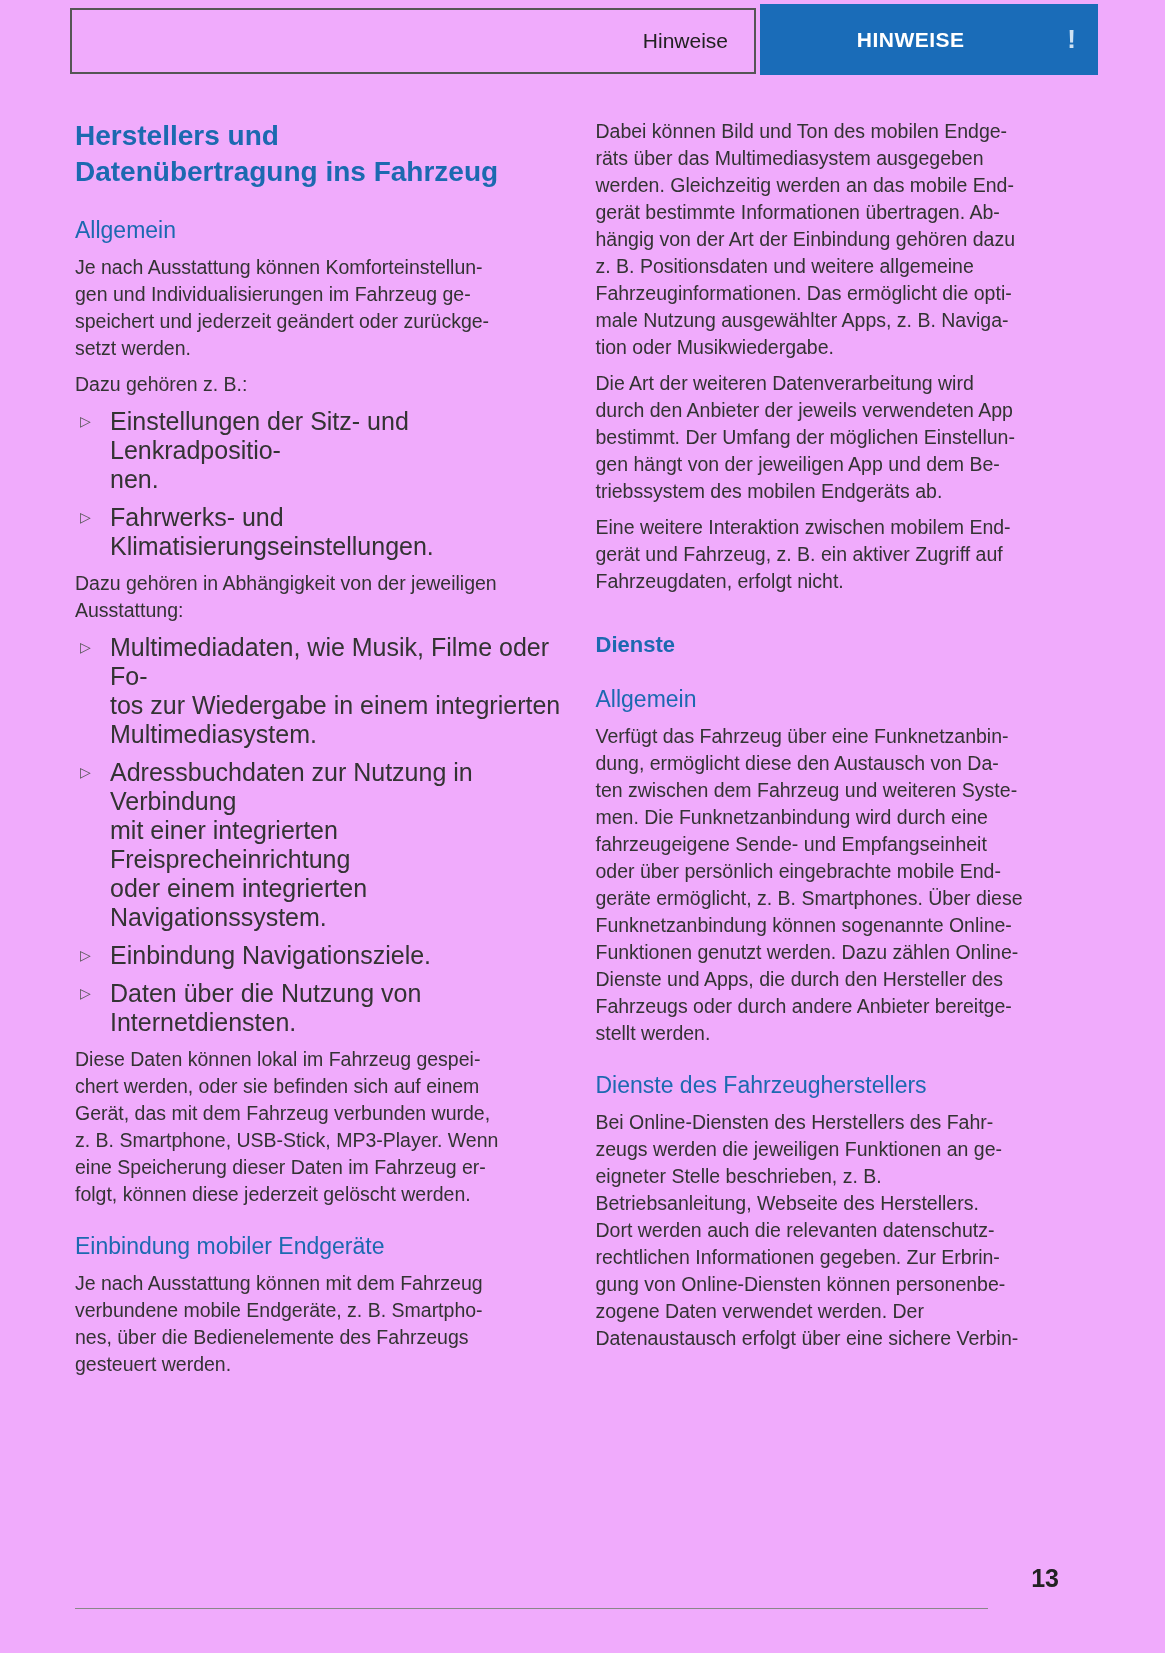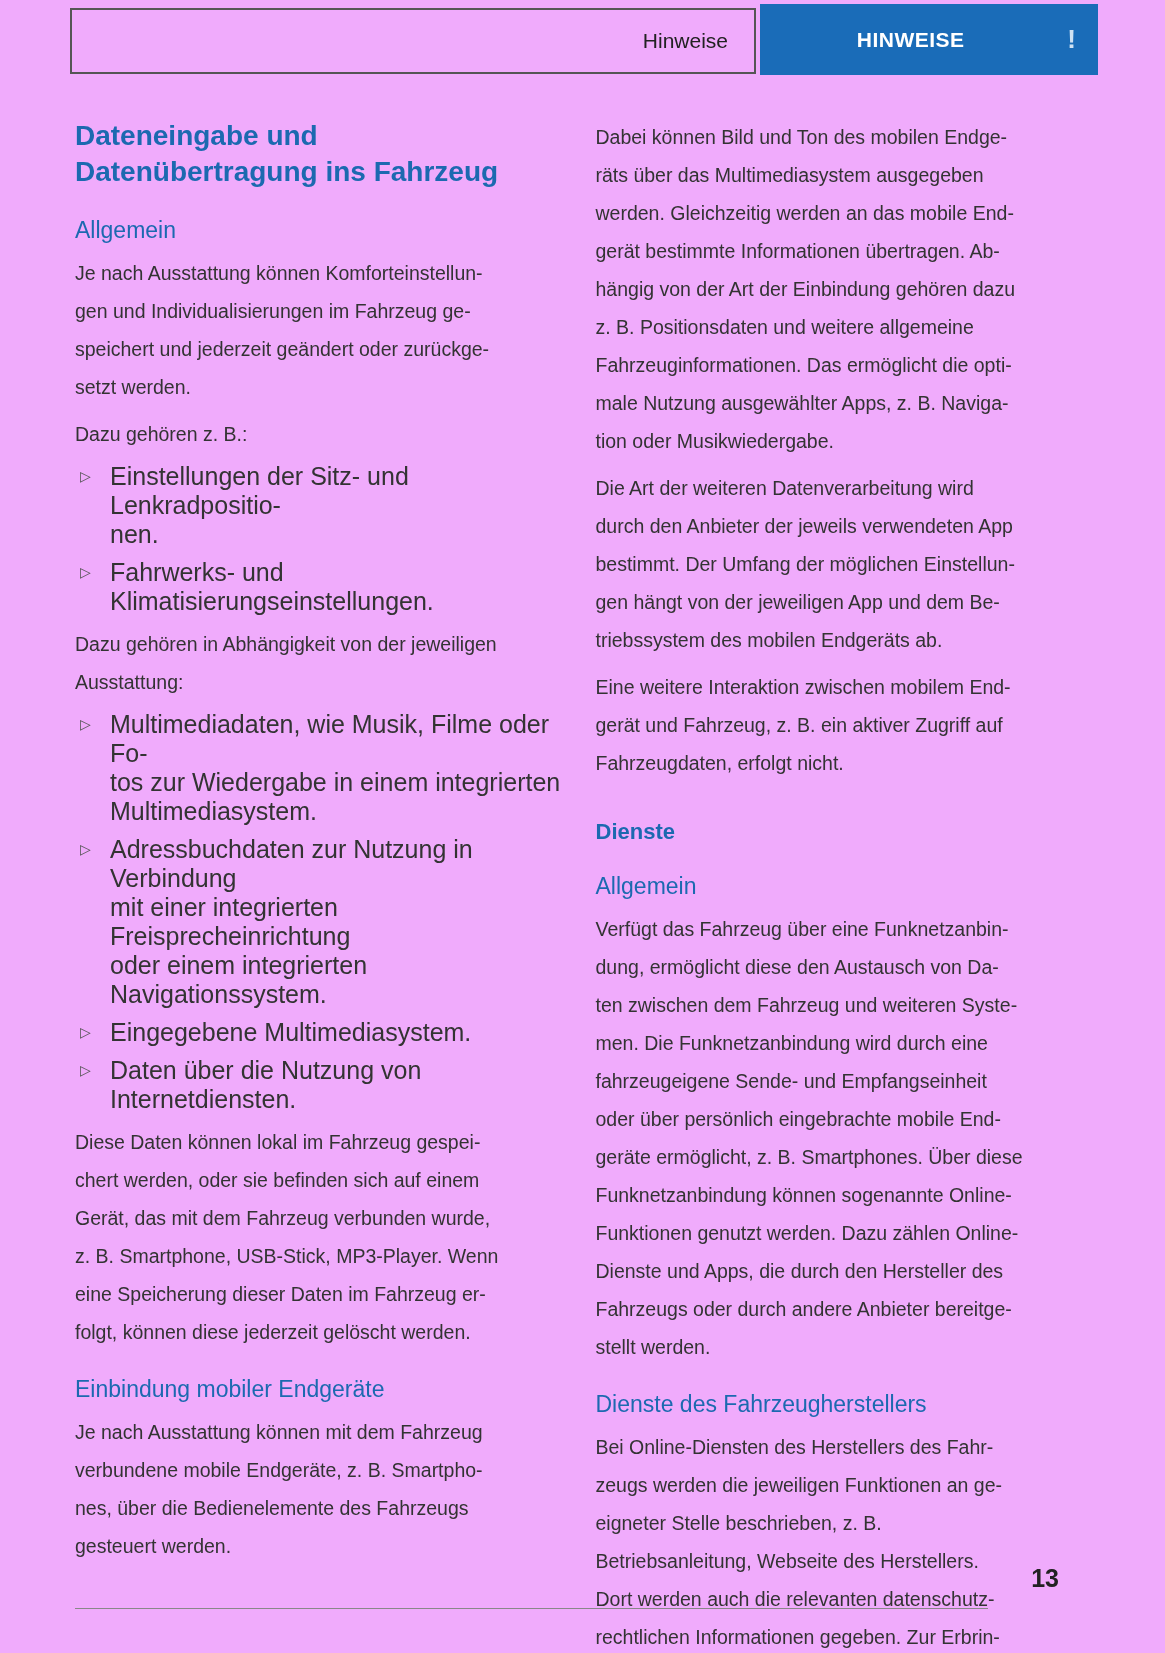--- a/index.html
+++ b/index.html
@@ -35,21 +35,21 @@
   }
   
   .content{
     position:absolute;left:75px;top:118px;width:1007px;
     display:grid;grid-template-columns:1fr 1fr;column-gap:34px;
   }
   .col{min-width:0;}
   p, .btext, .doc-title, h2.sub, h1.big{white-space:pre-line;}
   p{
     margin:0 0 9px 0;
-    font-size:19.5px;line-height:38px;color:#333;
+    font-size:19.5px;line-height:27px;color:#333;
   }
   .doc-title{
     margin:0 0 26px 0;
     font-size:28px;line-height:36px;font-weight:bold;color:#1c69b0;
   }
   h2.sub{
     margin:24px 0 10px 0;
     font-size:23px;line-height:28px;font-weight:normal;color:#1c69b0;
   }
   h2.sub:first-child{margin-top:0;}
@@ -87,21 +87,21 @@
     <span>Hinweise</span>
   </div>
   <div class="header-tab">
     <span class="tab-label">HINWEISE</span>
     <span class="tab-mark">!</span>
   </div>
 
   <div class="content">
 
     <div class="col">
-      <div class="doc-title">Dateneingabe und
+      <div class="doc-title">Herstellers und
 Datenübertragung ins Fahrzeug</div>
 
       <h2 class="sub">Allgemein</h2>
       <p>Je nach Ausstattung können Komforteinstellun-
 gen und Individualisierungen im Fahrzeug ge-
 speichert und jederzeit geändert oder zurückge-
 setzt werden.</p>
       <p>Dazu gehören z. B.:</p>
 
       <div class="bullet">
@@ -124,21 +124,21 @@
 Multimediasystem.</span>
       </div>
       <div class="bullet">
         <span class="marker">▷</span>
         <span class="btext">Adressbuchdaten zur Nutzung in Verbindung
 mit einer integrierten Freisprecheinrichtung
 oder einem integrierten Navigationssystem.</span>
       </div>
       <div class="bullet">
         <span class="marker">▷</span>
-        <span class="btext">Eingegebene Multimediasystem.</span>
+        <span class="btext">Einbindung Navigationsziele.</span>
       </div>
       <div class="bullet">
         <span class="marker">▷</span>
         <span class="btext">Daten über die Nutzung von Internetdiensten.</span>
       </div>
 
       <p>Diese Daten können lokal im Fahrzeug gespei-
 chert werden, oder sie befinden sich auf einem
 Gerät, das mit dem Fahrzeug verbunden wurde,
 z. B. Smartphone, USB-Stick, MP3-Player. Wenn

